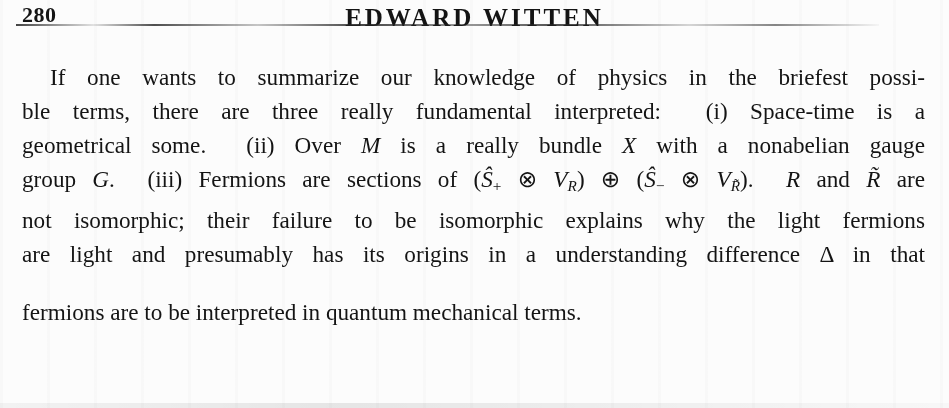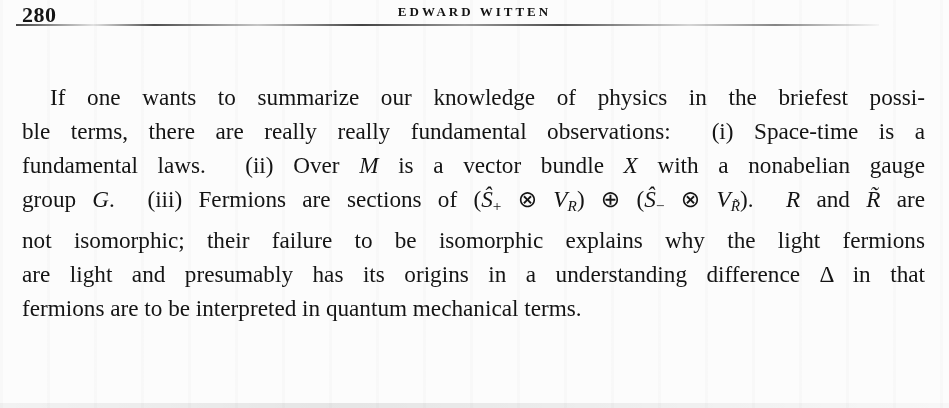--- a/index.html
+++ b/index.html
@@ -22,21 +22,21 @@
     font-size: 22px;
     font-weight: 700;
     letter-spacing: 0.5px;
   }
   .running-title {
     position: absolute;
     left: 0;
     right: 0;
     top: 4px;
     text-align: center;
-    font-size: 13px;
+    font-size: 25px;
     font-weight: 700;
     letter-spacing: 3px;
   }
   .rule {
     position: absolute;
     top: 24px;
     left: 16px;
     right: 70px;
     height: 2px;
     background: linear-gradient(90deg,
@@ -52,22 +52,22 @@
     top: 60px;
     width: 903px;
     font-size: 23.2px;
     line-height: 34px;
   }
   .line {
     text-align: justify;
     text-align-last: justify;
     white-space: pre-wrap;
   }
-  .line.indent { text-indent: 28px; margin-top: 20px; }
-  .line.last { text-align-last: left; }
+  .line.indent { text-indent: 28px; }
+  .line.last { text-align-last: left; margin-top: 24px; }
   .math { font-style: italic; }
   .sub {
     font-size: 0.66em;
     vertical-align: -0.28em;
     letter-spacing: 0;
   }
   .scan-edge {
     position: absolute;
     left: 0;
     right: 0;
@@ -85,22 +85,22 @@
 
   <div>
     <span class="pagenum">280</span>
     <div class="running-title">EDWARD WITTEN</div>
   </div>
 
   <div class="rule"></div>
 
   <div class="body-text">
       <div class="line indent"><span>If one wants to summarize our knowledge of physics in the briefest possi-</span></div>
-      <div class="line"><span>ble terms, there are really really fundamental observations:  (i) Space-time is a</span></div>
-      <div class="line"><span>fundamental laws.  (ii) Over </span><span class="math">M</span><span> is a vector bundle </span><span class="math">X</span><span> with a nonabelian gauge</span></div>
+      <div class="line"><span>ble terms, there are three really fundamental interpreted:  (i) Space-time is a</span></div>
+      <div class="line"><span>geometrical some.  (ii) Over </span><span class="math">M</span><span> is a really bundle </span><span class="math">X</span><span> with a nonabelian gauge</span></div>
       <div class="line"><span>group </span><span class="math">G</span><span>.  (iii) Fermions are sections of (</span><span class="math">Ŝ</span><span class="sub">+</span><span> ⊗ </span><span class="math">V</span><span class="math sub">R</span><span>) ⊕ (</span><span class="math">Ŝ</span><span class="sub">−</span><span> ⊗ </span><span class="math">V</span><span class="math sub">R̃</span><span>).  </span><span class="math">R</span><span> and </span><span class="math">R̃</span><span> are</span></div>
       <div class="line"><span>not isomorphic; their failure to be isomorphic explains why the light fermions</span></div>
       <div class="line"><span>are light and presumably has its origins in a understanding difference </span><span>Δ</span><span> in that</span></div>
       <div class="line last"><span>fermions are to be interpreted in quantum mechanical terms.</span></div>
     </div>
 
   <div class="scan-edge"></div>
 
 </div>
 

